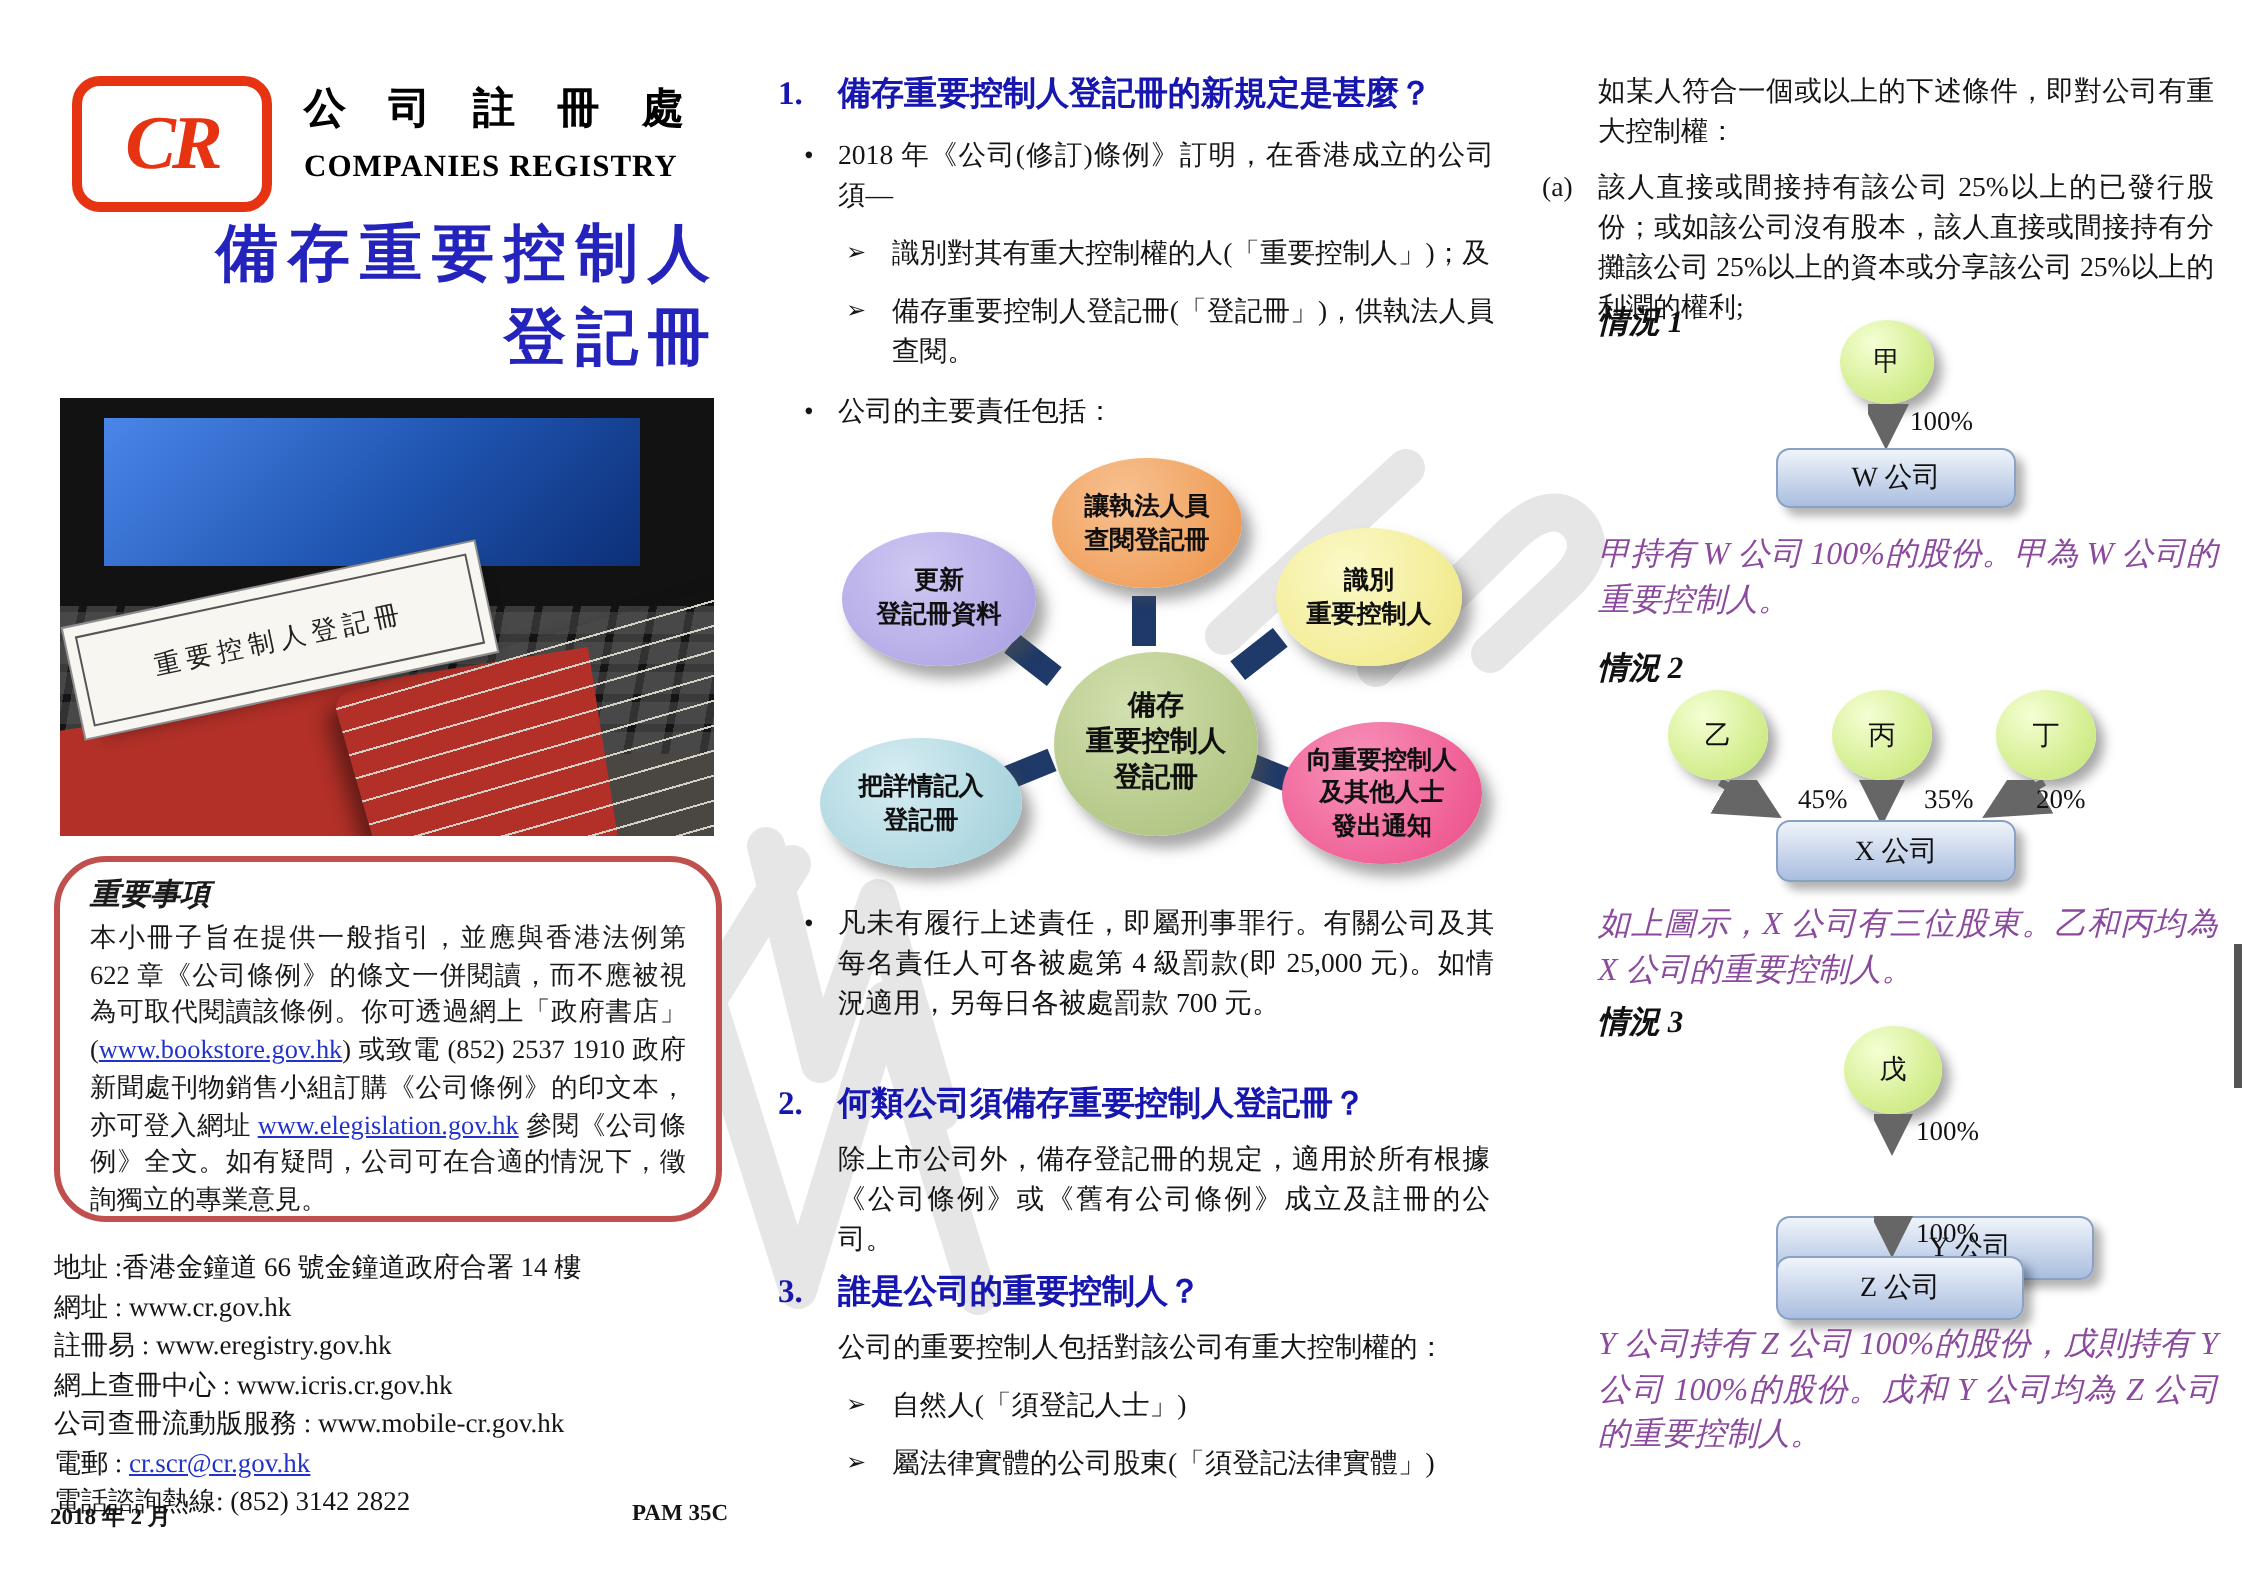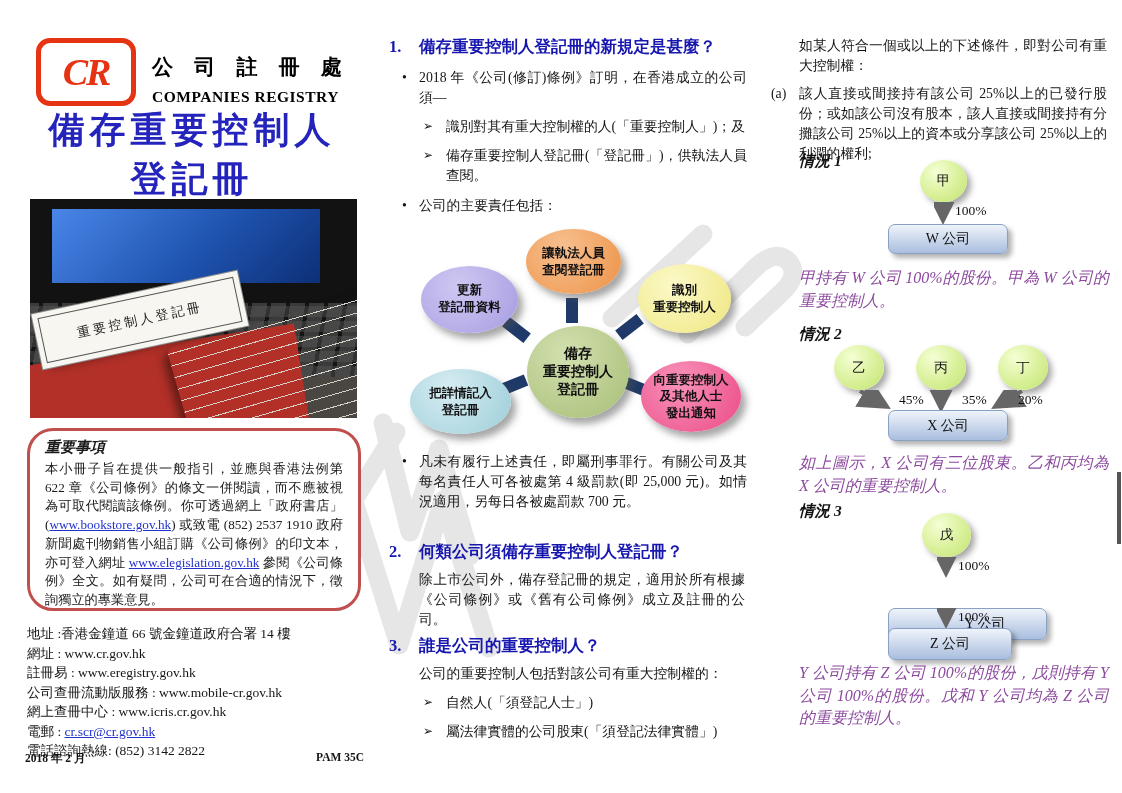--- a/index.html
+++ b/index.html
@@ -4,29 +4,29 @@
 <style>
   html,body { margin:0; padding:0; background:#888; }
   .page {
     position:relative; width:1122px; height:793px; background:#ffffff;
     font-family:"Liberation Serif", serif; color:#151515; overflow:hidden;
     margin:0 auto;
   }
   .wm { position:absolute; left:0; top:0; z-index:1; pointer-events:none; }
 
   
-  .logo-row { position:absolute; left:36px; top:38px; display:flex; gap:16px; align-items:flex-end; z-index:2; }
+  .logo-row { position:absolute; left:36px; top:38px; display:flex; gap:16px; align-items:flex-start; z-index:2; }
   .cr-badge { width:90px; height:58px; border:5px solid #e63312; border-radius:14px; background:#fff;
     display:flex; align-items:center; justify-content:center; }
   .cr-badge span { color:#e63312; font-size:38px; font-weight:bold; font-style:italic; letter-spacing:-2px; }
   .logo-cn { font-size:21px; font-weight:bold; letter-spacing:8px; color:#000; margin-top:2px; white-space:nowrap; }
   .logo-en { font-size:15.5px; font-weight:bold; margin-top:7px; letter-spacing:0.5px; color:#000; }
 
-  .doc-title { position:absolute; left:24px; top:106px; width:336px; text-align:center; z-index:2;
-    color:#2424bc; font-weight:bold; font-size:36px; letter-spacing:5px; line-height:1.35; }
+  .doc-title { position:absolute; left:24px; top:106px; width:336px; text-align:right; z-index:2;
+    color:#2424bc; font-weight:bold; font-size:31px; letter-spacing:5px; line-height:1.35; }
 
   .photo { position:absolute; left:30px; top:199px; width:327px; height:219px; background:#4a4642; overflow:hidden; z-index:2; }
   .ph-monitor { position:absolute; left:-8px; top:-4px; width:345px; height:112px; background:#121212; }
   .ph-screen  { position:absolute; left:30px; top:14px; width:268px; height:74px;
     background:linear-gradient(135deg,#4a86e8 0%,#1f54b0 55%,#0d2f77 100%); }
   .ph-keyboard { position:absolute; left:-12px; top:104px; width:352px; height:74px; transform:skewX(-10deg);
     background:#141414;
     background-image:repeating-linear-gradient(90deg, rgba(90,90,90,.55) 0 15px, rgba(0,0,0,0) 15px 19px),
                      repeating-linear-gradient(0deg, rgba(70,70,70,.6) 0 11px, rgba(0,0,0,0) 11px 15px); }
   .ph-folder { position:absolute; left:-34px; top:148px; width:310px; height:130px; background:#b23028; transform:rotate(-9deg); }
@@ -151,22 +151,22 @@
 
   <div class="notice">
     <div class="notice-title">重要事項</div>
     <p class="notice-body"><span>本小冊子旨在提供一般指引，並應與香港法例第 622 章《公司條例》的條文一併閱讀，而不應被視為可取代閱讀該條例。你可透過網上「政府書店」(</span><span class="lnk">www.bookstore.gov.hk</span><span>) 或致電 (852) 2537 1910 政府新聞處刊物銷售小組訂購《公司條例》的印文本，亦可登入網址 </span><span class="lnk">www.elegislation.gov.hk</span><span> 參閱《公司條例》全文。如有疑問，公司可在合適的情況下，徵詢獨立的專業意見。</span></p>
   </div>
 
   <div class="contacts">
     <div>地址 :香港金鐘道 66 號金鐘道政府合署 14 樓</div>
     <div>網址 : www.cr.gov.hk</div>
     <div>註冊易 : www.eregistry.gov.hk</div>
+    <div>網上查冊中心 : www.icris.cr.gov.hk</div>
     <div>公司查冊流動版服務 : www.mobile-cr.gov.hk</div>
-    <div>網上查冊中心 : www.icris.cr.gov.hk</div>
     <div><span>電郵 : </span><span class="lnk">cr.scr@cr.gov.hk</span></div>
     <div>電話諮詢熱線: (852) 3142 2822</div>
   </div>
 
   <div class="footer-date">2018 年 2 月</div>
   <div class="footer-code">PAM 35C</div>
 
   <div class="mid-block" style="top:36px;">
     <div class="sec-head">
       <span class="sec-num">1.</span>

